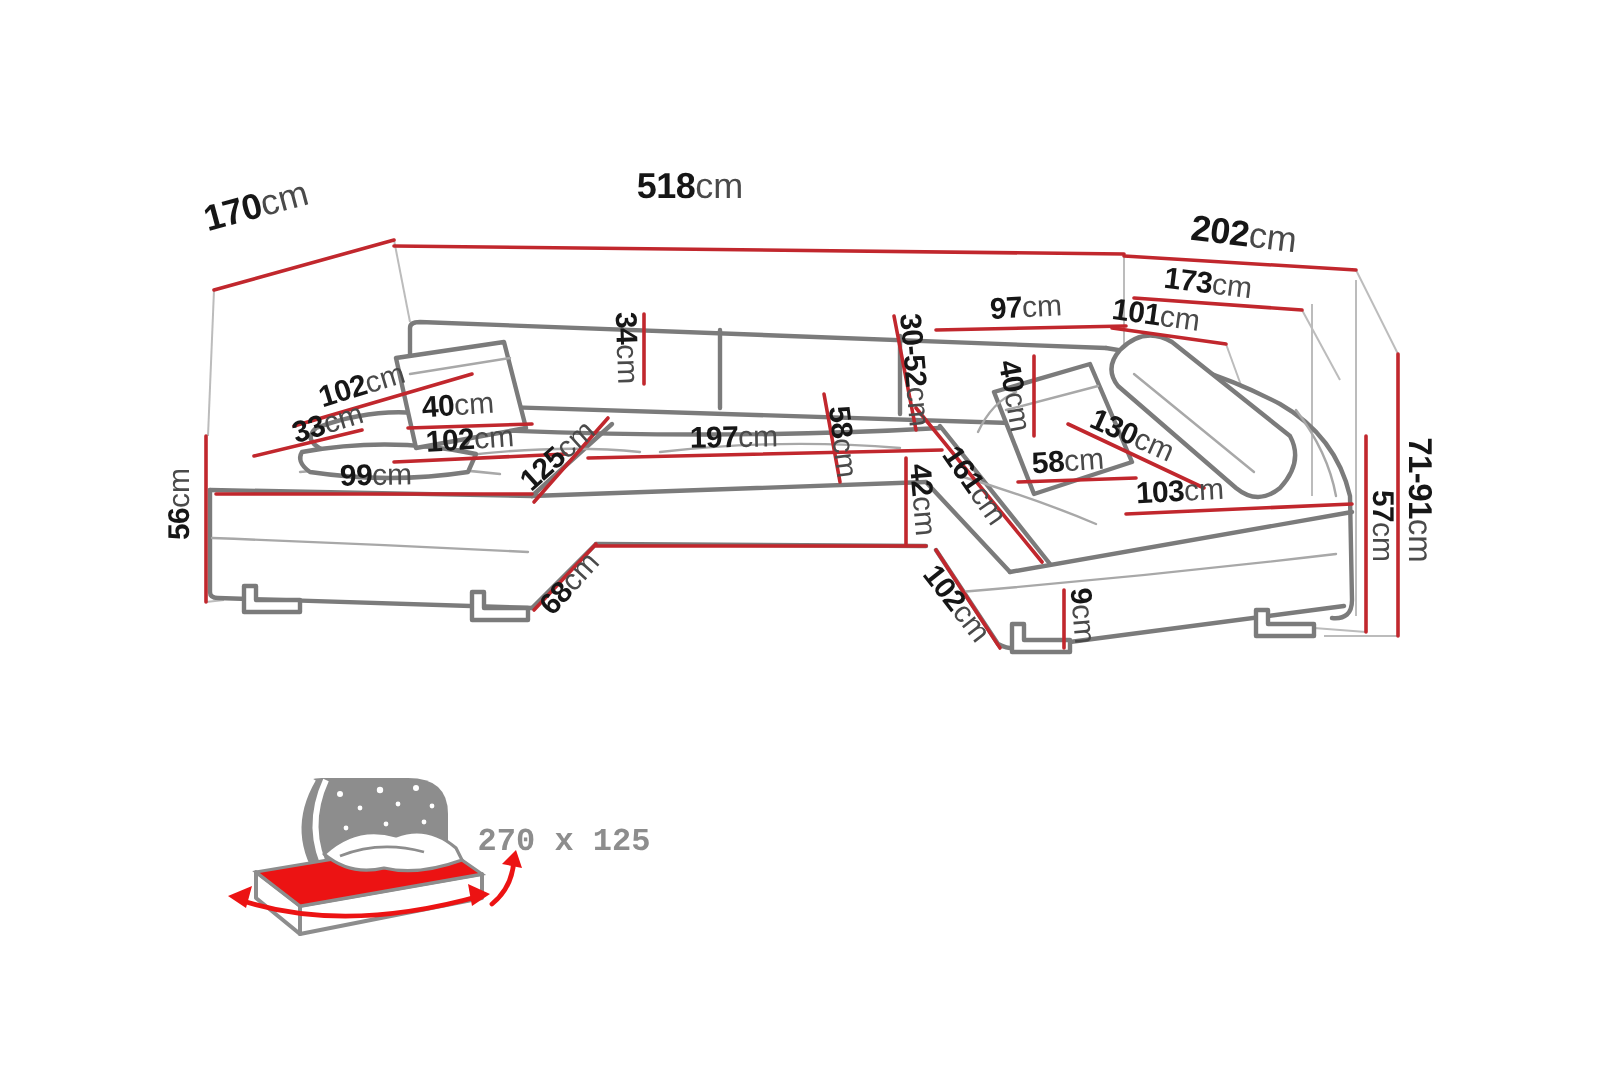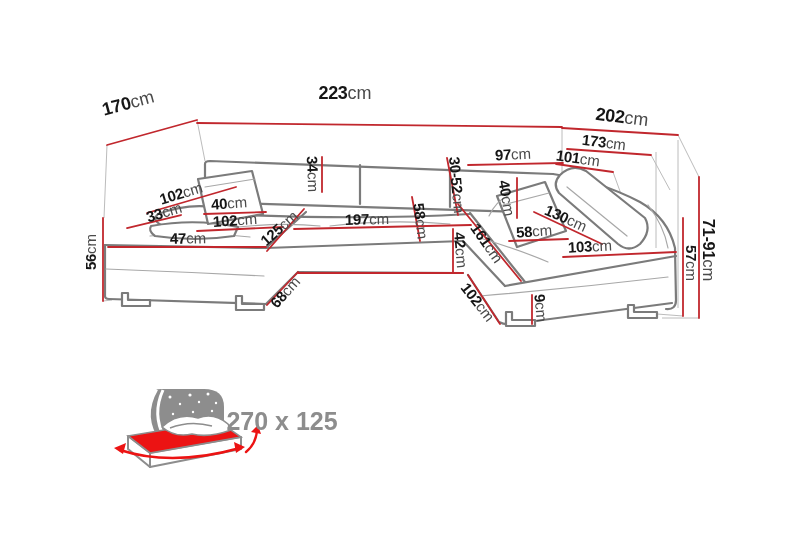--- a/index.html
+++ b/index.html
@@ -28,21 +28,21 @@
   .dim.tall{font-size:16.5px;}
   
   .icon-fill{fill:var(--icon_gray,#8d8d8d);}
   .icon-stroke{stroke:var(--icon_gray,#8d8d8d);fill:#fff;stroke-width:2;stroke-linejoin:round;}
   .icon-seam{stroke:var(--icon_gray,#8d8d8d);fill:none;stroke-width:1.4;}
   .mattress{fill:var(--mattress_red,#ec1313);stroke:var(--icon_gray,#8d8d8d);stroke-width:1.6;}
   .icon-arrow{stroke:var(--mattress_red,#ec1313);stroke-width:2.4;fill:none;stroke-linecap:round;}
   .icon-arrowhead{fill:var(--mattress_red,#ec1313);}
   .bed-size{
     position:absolute;transform:translate(-50%,-50%);
-    font-size:25px;font-weight:700;color:var(--icon_gray,#8d8d8d);white-space:nowrap;
+    font-size:16px;font-weight:700;color:var(--icon_gray,#8d8d8d);white-space:nowrap;font-family:Liberation Mono, monospace;
   }
 </style>
 </head>
 <body>
 
 <div class="stage">
 
   <svg width="800" height="533" viewBox="0 0 800 533">
 
     <g class="guide">
@@ -191,30 +191,30 @@
         <path class="icon-arrow" d="M120,450 Q172,467 240,448"></path>
         <polygon class="icon-arrowhead" points="114,448 126,443 123,454"></polygon>
         <polygon class="icon-arrowhead" points="245,447 234,442 236,453"></polygon>
         <path class="icon-arrow" d="M246,452 Q256,444 257,430"></path>
         <polygon class="icon-arrowhead" points="258,425 251,432 261,434"></polygon>
       </g>
     </g>
   </svg>
 
   <div class="dim big" style="left:128px;top:103px;--r:-15deg"><b>170</b><span class="unit">cm</span></div>
-  <div class="dim big" style="left:345px;top:93px;--r:0deg"><b>223</b><span class="unit">cm</span></div>
+  <div class="dim big" style="left:345px;top:93px;--r:0deg"><b>518</b><span class="unit">cm</span></div>
   <div class="dim big" style="left:622px;top:117px;--r:7deg"><b>202</b><span class="unit">cm</span></div>
   <div class="dim med" style="left:604px;top:142px;--r:7deg"><b>173</b><span class="unit">cm</span></div>
   <div class="dim med" style="left:513px;top:154px;--r:-3deg"><b>97</b><span class="unit">cm</span></div>
   <div class="dim med" style="left:578px;top:158px;--r:8deg"><b>101</b><span class="unit">cm</span></div>
   <div class="dim med" style="left:181px;top:193px;--r:-17deg"><b>102</b><span class="unit">cm</span></div>
   <div class="dim med" style="left:164px;top:212px;--r:-17deg"><b>33</b><span class="unit">cm</span></div>
   <div class="dim med" style="left:229px;top:203px;--r:-4deg"><b>40</b><span class="unit">cm</span></div>
   <div class="dim med" style="left:235px;top:220px;--r:-4deg"><b>102</b><span class="unit">cm</span></div>
-  <div class="dim med" style="left:188px;top:238px;--r:-1deg"><b>47</b><span class="unit">cm</span></div>
+  <div class="dim med" style="left:188px;top:238px;--r:-1deg"><b>99</b><span class="unit">cm</span></div>
   <div class="dim med" style="left:279px;top:228px;--r:-42deg"><b>125</b><span class="unit">cm</span></div>
   <div class="dim med" style="left:313px;top:174px;--r:88deg"><b>34</b><span class="unit">cm</span></div>
   <div class="dim med" style="left:367px;top:219px;--r:-1deg"><b>197</b><span class="unit">cm</span></div>
   <div class="dim med" style="left:421px;top:221px;--r:83deg"><b>58</b><span class="unit">cm</span></div>
   <div class="dim med" style="left:457px;top:185px;--r:85deg"><b>30-52</b><span class="unit">cm</span></div>
   <div class="dim med" style="left:461px;top:250px;--r:85deg"><b>42</b><span class="unit">cm</span></div>
   <div class="dim med" style="left:487px;top:243px;--r:55deg"><b>161</b><span class="unit">cm</span></div>
   <div class="dim med" style="left:534px;top:231px;--r:-4deg"><b>58</b><span class="unit">cm</span></div>
   <div class="dim med" style="left:507px;top:198px;--r:80deg"><b>40</b><span class="unit">cm</span></div>
   <div class="dim med" style="left:566px;top:218px;--r:24deg"><b>130</b><span class="unit">cm</span></div>

